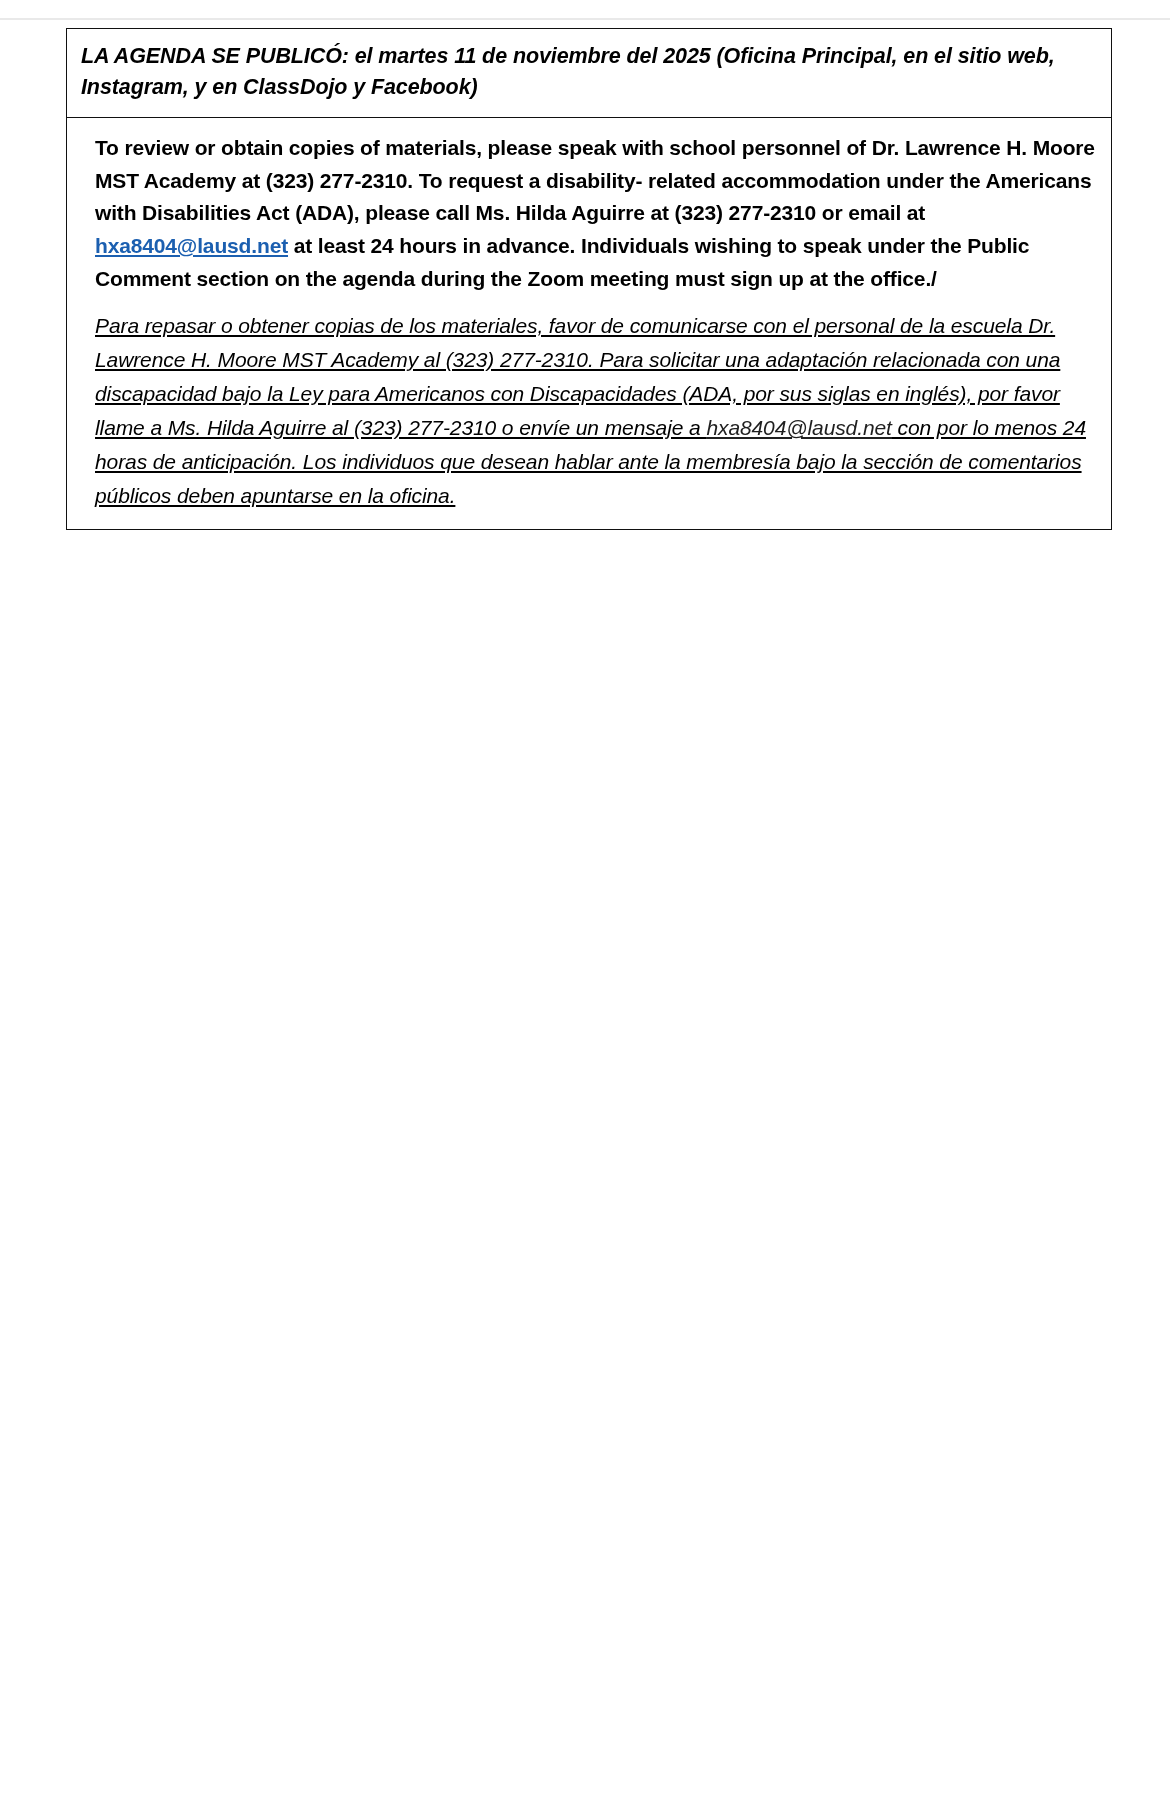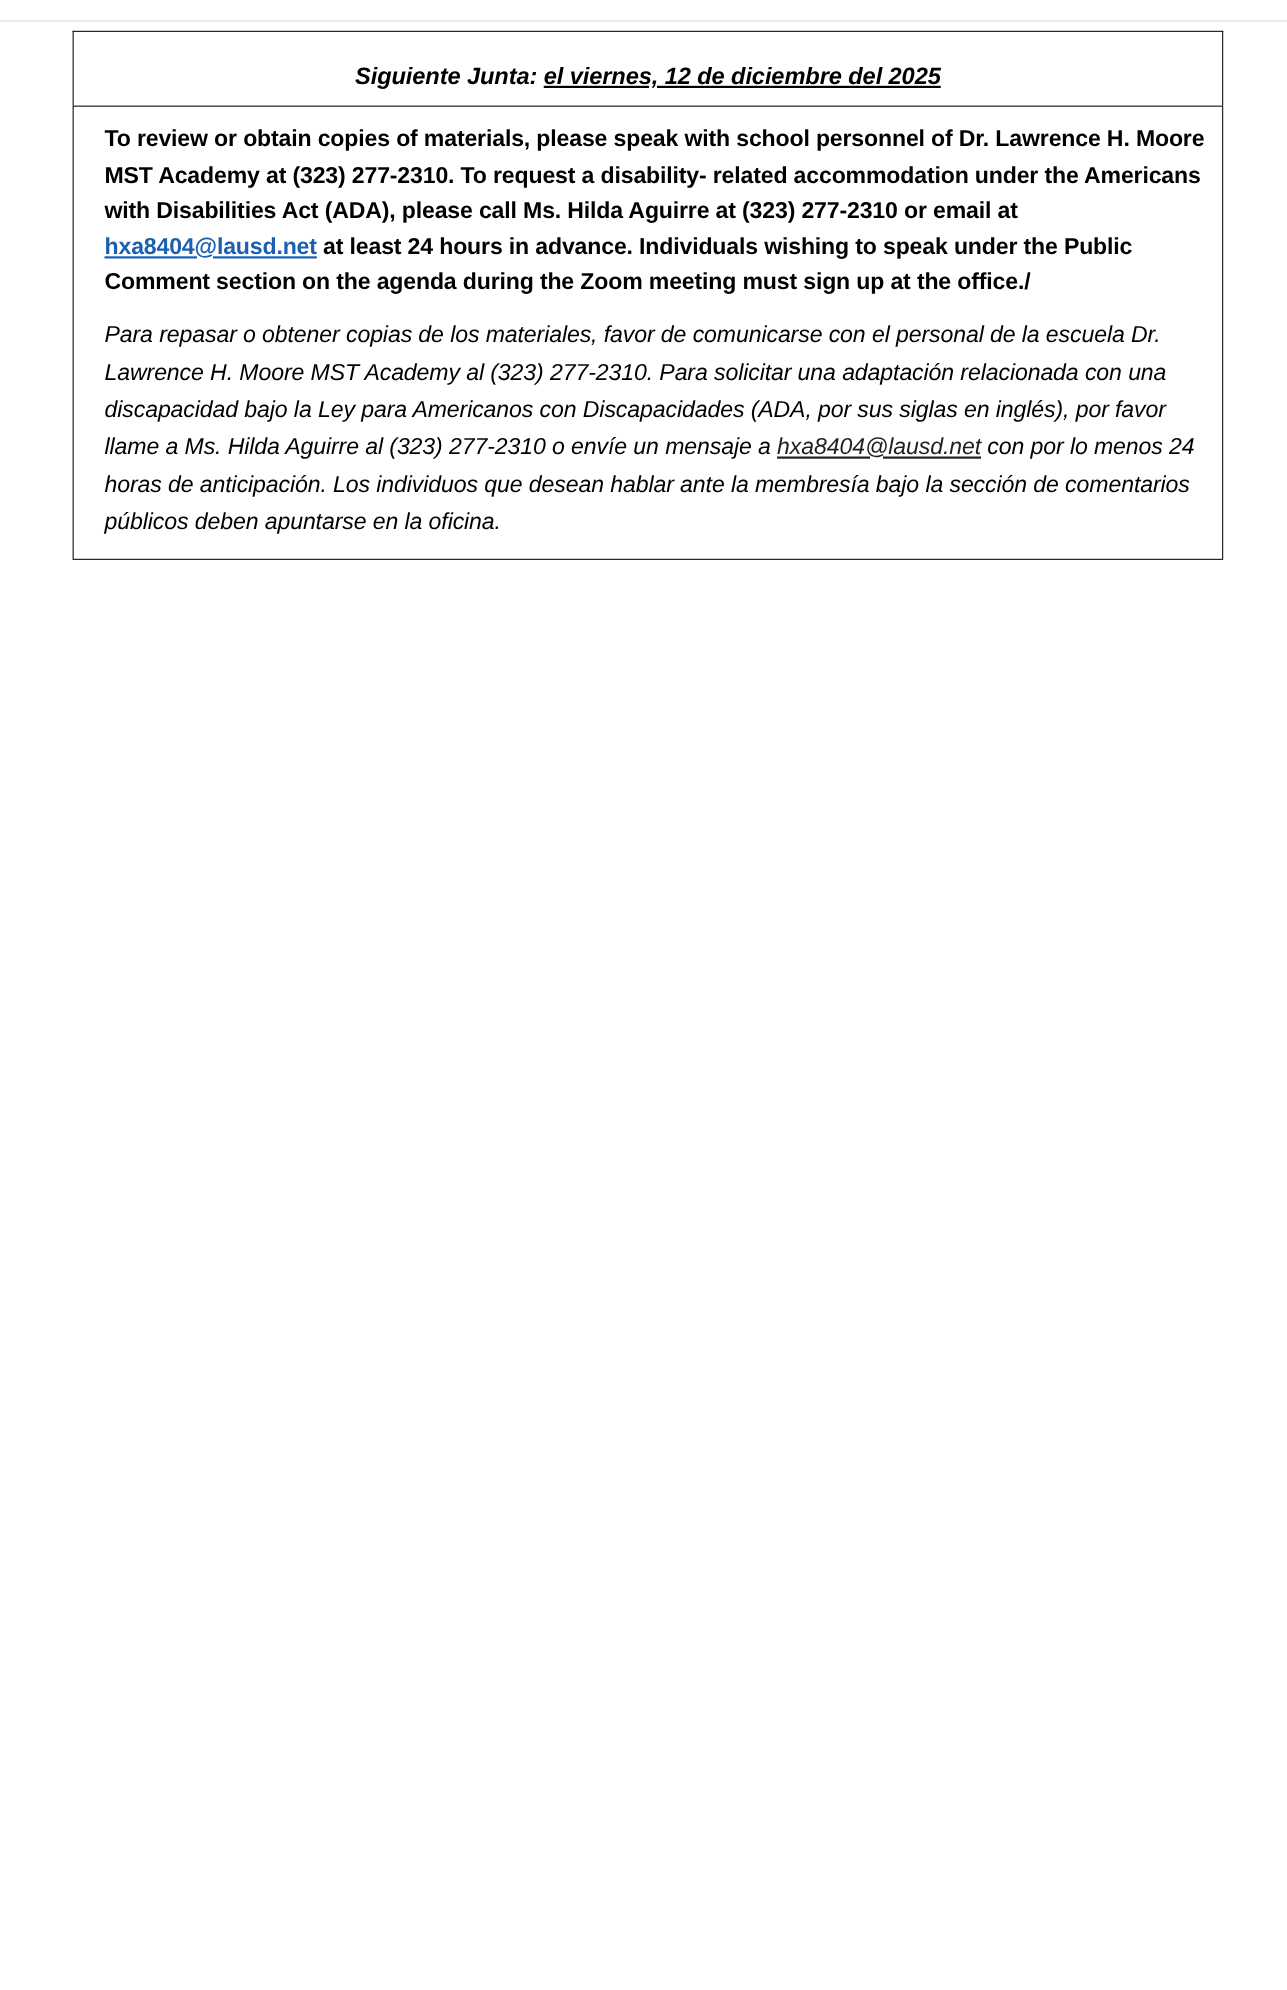--- a/index.html
+++ b/index.html
@@ -77,20 +77,21 @@
     line-height: 1.55;
     letter-spacing: -0.15px;
     margin: 0;
   }
   .esp {
     font-style: italic;
     font-size: 21px;
     line-height: 1.62;
     letter-spacing: -0.1px;
     margin: 14px 0 0 0;
+    text-decoration: underline;
   }
   .link {
     color: #1b5fb0;
     text-decoration: underline;
     font-weight: bold;
   }
   .link-esp {
     color: #1f1f1f;
     text-decoration: underline;
     font-weight: normal;
@@ -101,23 +102,22 @@
 </head>
 <body>
 
 <div class="page">
 
   <div class="top-strip"></div>
 
   <div class="doc">
 
     <div class="box box-top">
-      <div class="next-meeting">
-        <span>Siguiente Junta:</span>
-        <span class="u">el viernes, 12 de diciembre del 2025</span>
+      <div class="ital-bold published-line">
+        <span>LA AGENDA SE PUBLICÓ</span><span>: </span><span>el martes 11 de noviembre del 2025 (Oficina Principal, en el sitio web, Instagram, y en ClassDojo y Facebook)</span>
       </div>
     </div>
 
     <div class="box box-bottom">
       <p class="eng">
         <span>To review or obtain copies of materials, please speak with school personnel of Dr. Lawrence H. Moore MST Academy at (323) 277-2310. To request a disability- related accommodation under the Americans with Disabilities Act (ADA), please call Ms. Hilda Aguirre  at (323) 277-2310 or email at </span><a class="link nowrap" href="#">hxa8404@lausd.net</a><span> at least 24 hours in advance. Individuals wishing to speak under the Public Comment section on the agenda during the Zoom meeting must sign up at the office./</span>
       </p>
       <p class="esp">
         <span>Para repasar o obtener copias de los materiales, favor de comunicarse con el personal de la escuela Dr. Lawrence H. Moore MST Academy al (323) 277-2310.  Para  solicitar una adaptación relacionada con una discapacidad bajo la Ley para Americanos con Discapacidades (ADA, por sus siglas en inglés), por favor llame a Ms. Hilda Aguirre  al (323) 277-2310 o envíe un mensaje a </span><a class="link-esp nowrap" href="#">hxa8404@lausd.net</a><span>  con por lo menos 24 horas de anticipación. Los individuos que desean hablar ante la membresía bajo la sección de comentarios públicos deben apuntarse en la oficina.</span>
       </p>

